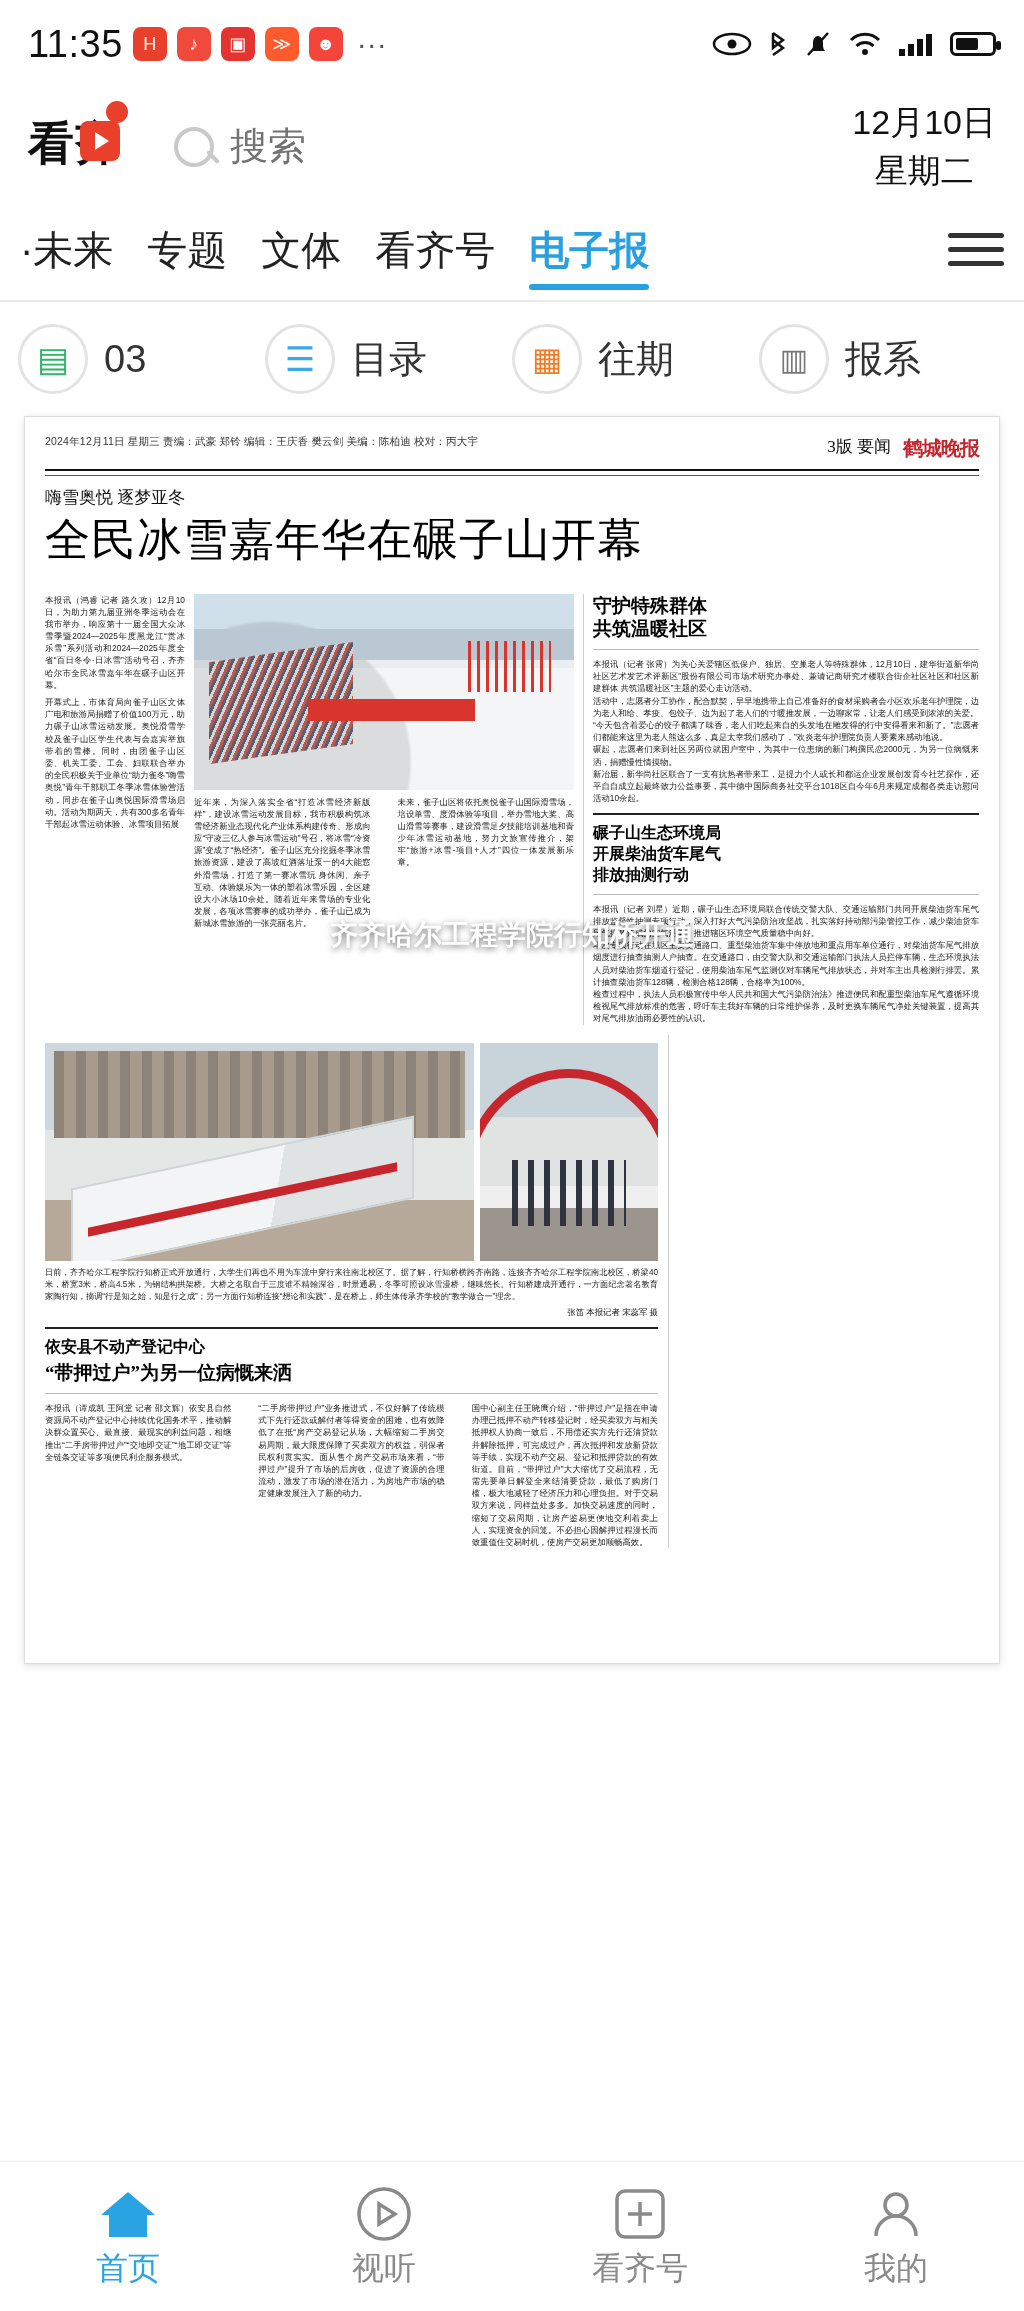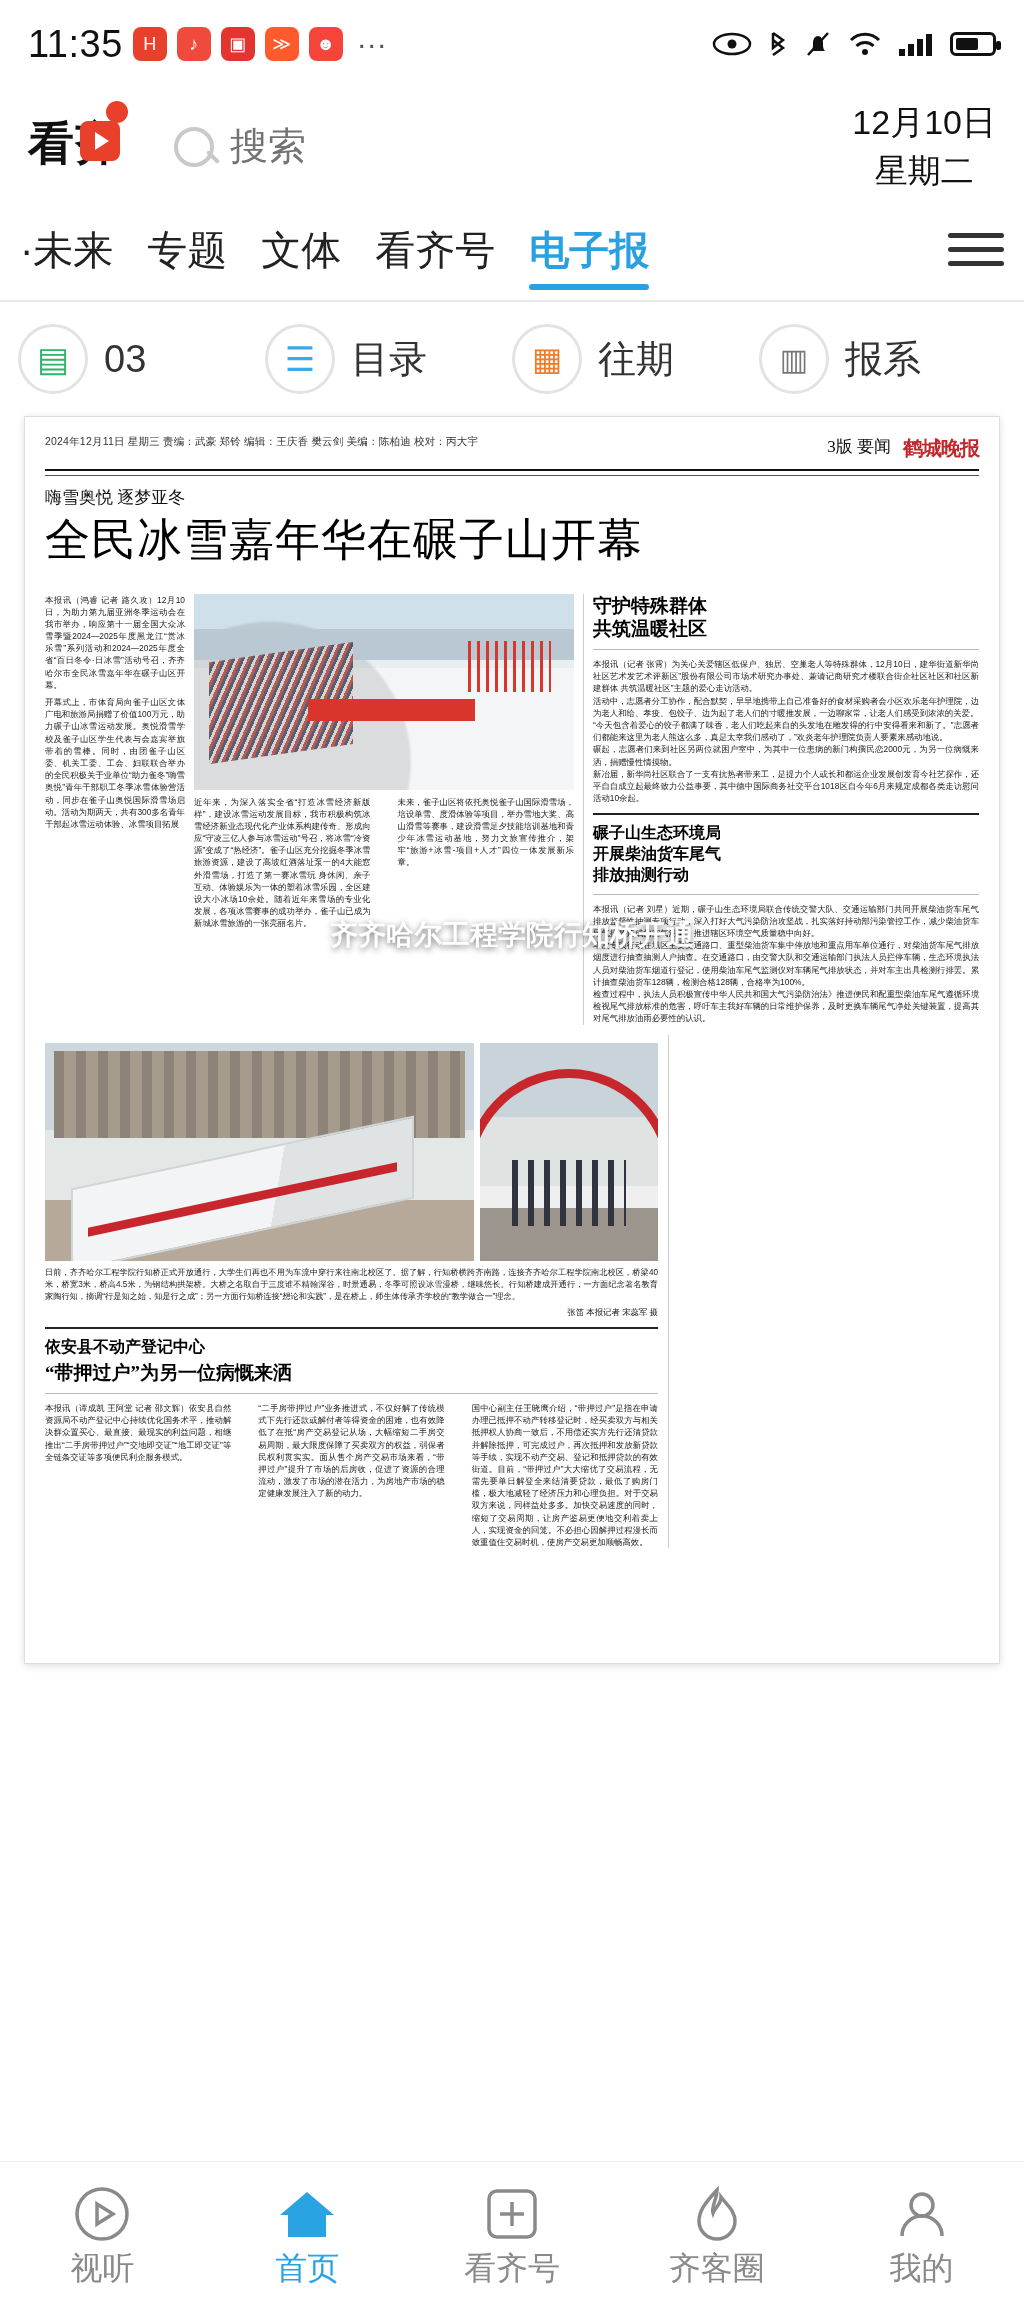--- a/index.html
+++ b/index.html
@@ -390,57 +390,49 @@
               <p class="col-text">国中心副主任王晓鹰介绍，“带押过户”是指在申请办理已抵押不动产转移登记时，经买卖双方与相关抵押权人协商一致后，不用偿还实方先行还清贷款并解除抵押，可完成过户，再次抵押和发放新贷款等手续，实现不动产交易、登记和抵押贷款的有效街道。目前，“带押过户”大大缩优了交易流程，无需先要单日解登全来结清要贷款，最低了购房门槛，极大地减轻了经济压力和心理负担。对于交易双方来说，同样益处多多。加快交易速度的同时，缩短了交易周期，让房产鉴易更便地交利着卖上人，实现资金的回笼。不必担心因解押过程漫长而致重值住交易时机，使房产交易更加顺畅高效。</p>
             </div>
         </div>
       </div>
       <div class="brule"></div>
       <div class="br"></div>
     </div>
   </div>
 
   <div class="bottomnav">
+    <div class="bn active">
+      <div class="bn-i">
+        <svg width="62" height="56" viewBox="0 0 62 56">
+            <path d="M31 6 L58 29 h-8 v22 H12 V29 H4 Z" fill="#2aa3e3"></path>
+          </svg>
+      </div>
+      <div class="bn-l">首页</div>
+    </div>
     <div class="bn">
       <div class="bn-i">
         <svg width="58" height="58" viewBox="0 0 58 58">
             <circle cx="29" cy="29" r="25" fill="none" stroke="#8a8a8a" stroke-width="3.5"></circle>
             <path d="M24 19 L40 29 L24 39 Z" fill="none" stroke="#8a8a8a" stroke-width="3.5"></path>
           </svg>
       </div>
       <div class="bn-l">视听</div>
-    </div>
-    <div class="bn active">
-      <div class="bn-i">
-        <svg width="62" height="56" viewBox="0 0 62 56">
-            <path d="M31 6 L58 29 h-8 v22 H12 V29 H4 Z" fill="#2aa3e3"></path>
-          </svg>
-      </div>
-      <div class="bn-l">首页</div>
     </div>
     <div class="bn">
       <div class="bn-i">
         <svg width="56" height="56" viewBox="0 0 56 56">
             <rect x="5" y="5" width="46" height="46" rx="8" fill="none" stroke="#8a8a8a" stroke-width="3.5"></rect>
             <line x1="28" y1="16" x2="28" y2="40" stroke="#8a8a8a" stroke-width="3.5"></line>
             <line x1="16" y1="28" x2="40" y2="28" stroke="#8a8a8a" stroke-width="3.5"></line>
           </svg>
       </div>
       <div class="bn-l">看齐号</div>
     </div>
     <div class="bn">
       <div class="bn-i">
-        <svg width="52" height="58" viewBox="0 0 52 58">
-            <path d="M26 5 C14 18 8 26 8 36 a18 18 0 0 0 36 0 C44 26 36 20 30 12 C30 20 24 22 22 28 C20 22 26 14 26 5 Z" fill="none" stroke="#8a8a8a" stroke-width="3.5"></path>
-          </svg>
-      </div>
-      <div class="bn-l">齐客圈</div>
-    </div>
-    <div class="bn">
-      <div class="bn-i">
         <svg width="56" height="56" viewBox="0 0 56 56">
             <circle cx="28" cy="19" r="11" fill="none" stroke="#8a8a8a" stroke-width="3.5"></circle>
             <path d="M8 50 a20 20 0 0 1 40 0" fill="none" stroke="#8a8a8a" stroke-width="3.5"></path>
           </svg>
       </div>
       <div class="bn-l">我的</div>
     </div>
   </div>
 
 </div>

